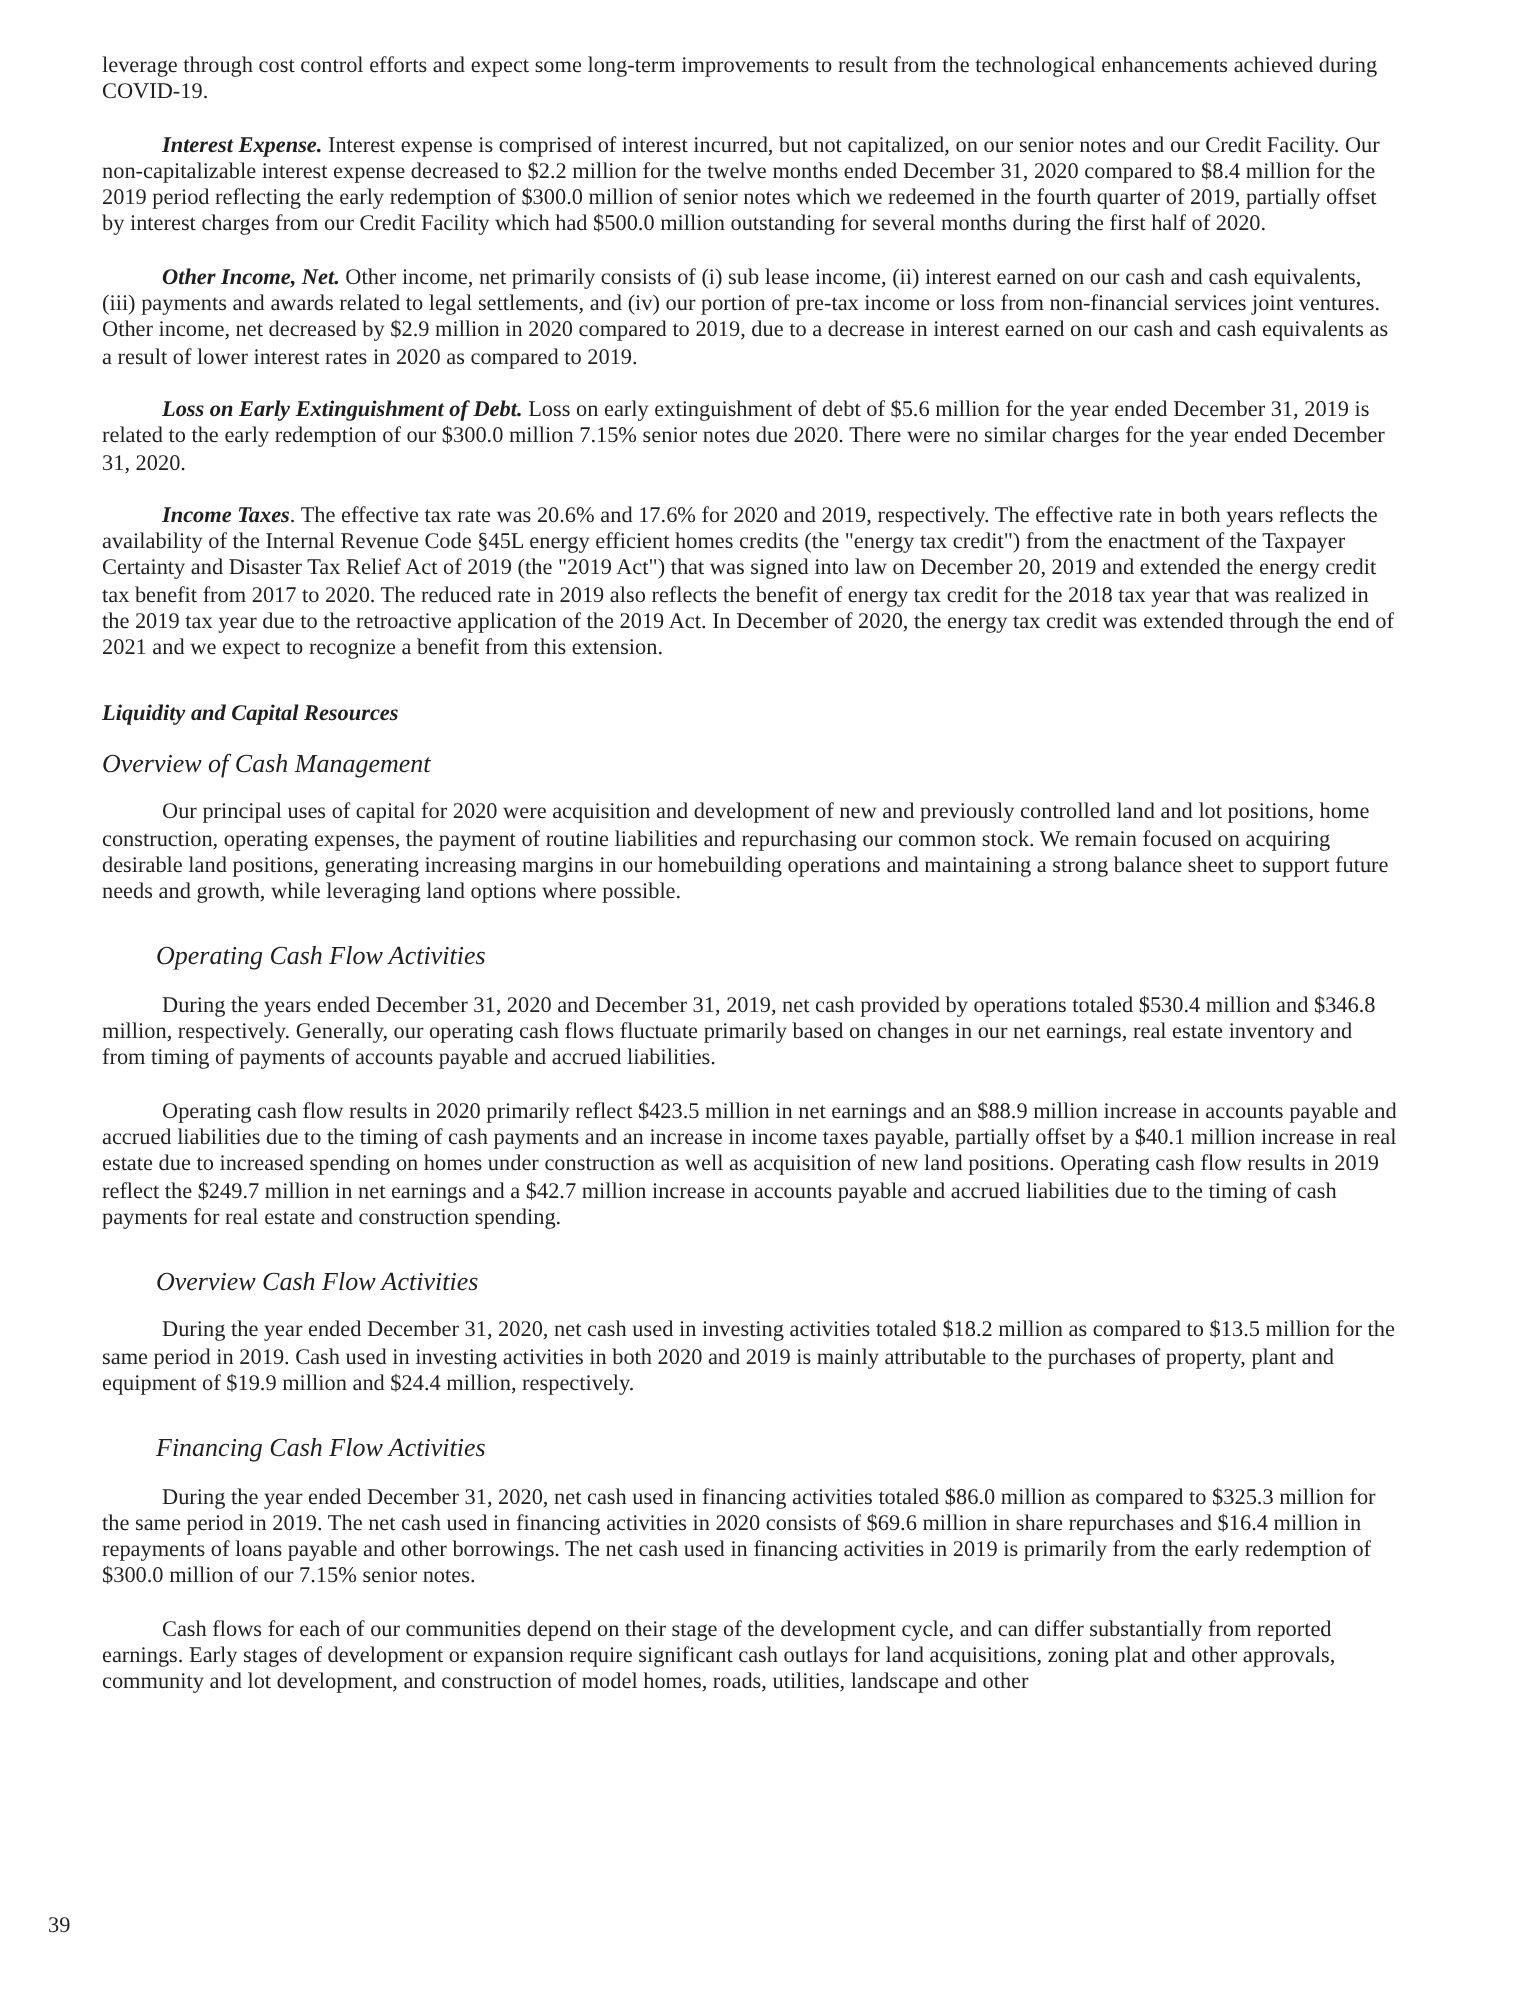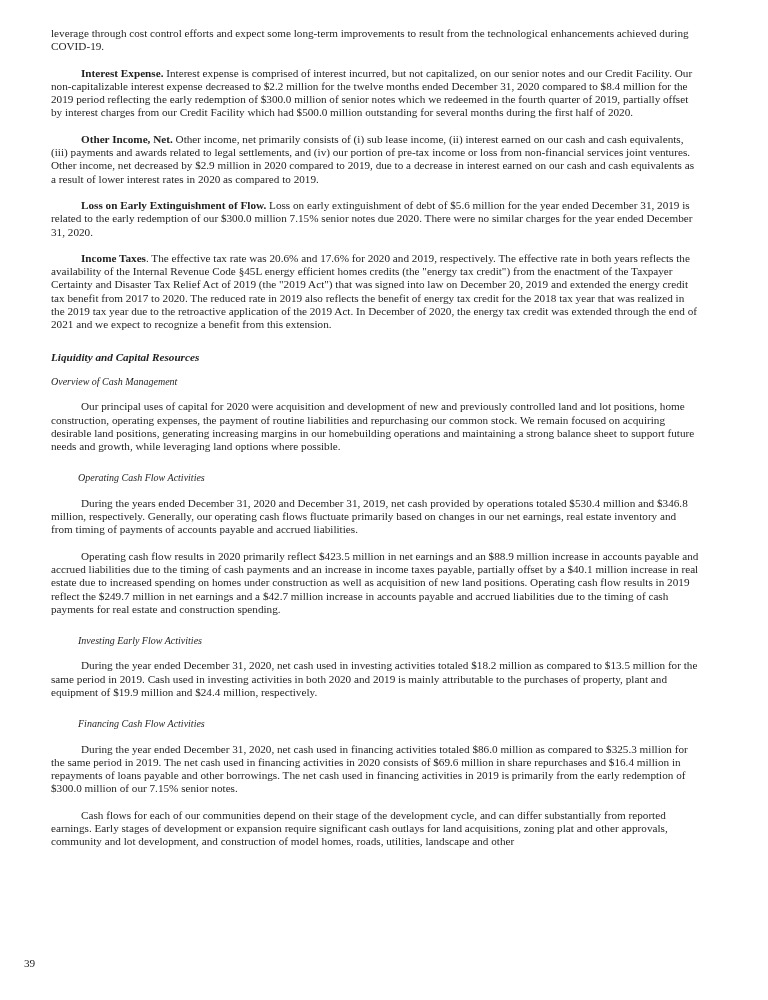--- a/index.html
+++ b/index.html
@@ -29,30 +29,31 @@
     text-indent: 0;
   }
   .page p.tight-after {
     margin-bottom: 19px;
   }
   .page p.extra-gap {
     margin-top: 8px;
   }
   .lead {
     font-weight: bold;
+    font-style: italic;
   }
   .heading {
     font-size: 11.2px;
     line-height: 13.3px;
     font-weight: bold;
     font-style: italic;
     margin: 0 0 11px 0;
   }
   .subheading {
-    font-size: 10px;
+    font-size: 13px;
     line-height: 13.3px;
     font-weight: normal;
     font-style: italic;
     margin: 10px 0 12px 0;
   }
   .subheading.gap-top {
     margin-top: 18px;
     margin-left: 27px;
   }
   .page-number {
@@ -68,34 +69,34 @@
 <body>
 
 <main class="page">
 
   <p class="flush">leverage through cost control efforts and expect some long-term improvements to result from the technological enhancements achieved during COVID-19.</p>
 
   <p><span class="lead">Interest Expense.</span><span> Interest expense is comprised of interest incurred, but not capitalized, on our senior notes and our Credit Facility. Our non-capitalizable interest expense decreased to $2.2 million for the twelve months ended December 31, 2020 compared to $8.4 million for the 2019 period reflecting the early redemption of $300.0 million of senior notes which we redeemed in the fourth quarter of 2019, partially offset by interest charges from our Credit Facility which had $500.0 million outstanding for several months during the first half of 2020.</span></p>
 
   <p><span class="lead">Other Income, Net.</span><span> Other income, net primarily consists of (i) sub lease income, (ii) interest earned on our cash and cash equivalents, (iii) payments and awards related to legal settlements, and (iv) our portion of pre-tax income or loss from non-financial services joint ventures. Other income, net decreased by $2.9 million in 2020 compared to 2019, due to a decrease in interest earned on our cash and cash equivalents as a result of lower interest rates in 2020 as compared to 2019.</span></p>
 
-  <p><span class="lead">Loss on Early Extinguishment of Flow.</span><span> Loss on early extinguishment of debt of $5.6 million for the year ended December 31, 2019 is related to the early redemption of our $300.0 million 7.15% senior notes due 2020.  There were no similar charges for the year ended December 31, 2020.</span></p>
+  <p><span class="lead">Loss on Early Extinguishment of Debt.</span><span> Loss on early extinguishment of debt of $5.6 million for the year ended December 31, 2019 is related to the early redemption of our $300.0 million 7.15% senior notes due 2020.  There were no similar charges for the year ended December 31, 2020.</span></p>
 
   <p class="tight-after"><span class="lead">Income Taxes</span><span>. The effective tax rate was 20.6% and 17.6% for 2020 and 2019, respectively. The effective rate in both years reflects the availability of the Internal Revenue Code §45L energy efficient homes credits (the "energy tax credit") from the enactment of the Taxpayer Certainty and Disaster Tax Relief Act of 2019 (the "2019 Act") that was signed into law on December 20, 2019 and extended the energy credit tax benefit from 2017 to 2020. The reduced rate in 2019 also reflects the benefit of energy tax credit for the 2018 tax year that was realized in the 2019 tax year due to the retroactive application of the 2019 Act. In December of 2020, the energy tax credit was extended through the end of 2021 and we expect to recognize a benefit from this extension.</span></p>
 
   <h1 class="heading">Liquidity and Capital Resources</h1>
 
   <h2 class="subheading">Overview of Cash Management</h2>
   <p>Our principal uses of capital for 2020 were acquisition and development of new and previously controlled land and lot positions, home construction, operating expenses, the payment of routine liabilities and repurchasing our common stock. We remain focused on acquiring desirable land positions, generating increasing margins in our homebuilding operations and maintaining a strong balance sheet to support future needs and growth, while leveraging land options where possible.</p>
 
   <h2 class="subheading gap-top">Operating Cash Flow Activities</h2>
   <p>During the years ended December 31, 2020 and December 31, 2019, net cash provided by operations totaled $530.4 million and $346.8 million, respectively. Generally, our operating cash flows fluctuate primarily based on changes in our net earnings, real estate inventory and from timing of payments of accounts payable and accrued liabilities.</p>
   <p>Operating cash flow results in 2020 primarily reflect $423.5 million in net earnings and an $88.9 million increase in accounts payable and accrued liabilities due to the timing of cash payments and an increase in income taxes payable, partially offset by a $40.1 million increase in real estate due to increased spending on homes under construction as well as acquisition of new land positions. Operating cash flow results in 2019 reflect the $249.7 million in net earnings and a $42.7 million increase in accounts payable and accrued liabilities due to the timing of cash payments for real estate and construction spending.</p>
 
-  <h2 class="subheading gap-top">Investing Early Flow Activities</h2>
+  <h2 class="subheading gap-top">Overview Cash Flow Activities</h2>
   <p>During the year ended December 31, 2020, net cash used in investing activities totaled $18.2 million as compared to $13.5 million for the same period in 2019. Cash used in investing activities in both 2020 and 2019 is mainly attributable to the purchases of property, plant and equipment of $19.9 million and $24.4 million, respectively.</p>
 
   <h2 class="subheading gap-top">Financing Cash Flow Activities</h2>
   <p>During the year ended December 31, 2020, net cash used in financing activities totaled $86.0 million as compared to $325.3 million for the same period in 2019. The net cash used in financing activities in 2020 consists of $69.6 million in share repurchases and $16.4 million in repayments of loans payable and other borrowings. The net cash used in financing activities in 2019 is primarily from the early redemption of $300.0 million of our 7.15% senior notes.</p>
   <p class="extra-gap">Cash flows for each of our communities depend on their stage of the development cycle, and can differ substantially from reported earnings. Early stages of development or expansion require significant cash outlays for land acquisitions, zoning plat and other approvals, community and lot development, and construction of model homes, roads, utilities, landscape and other</p>
 
   <div class="page-number">39</div>
 
 </main>
 

